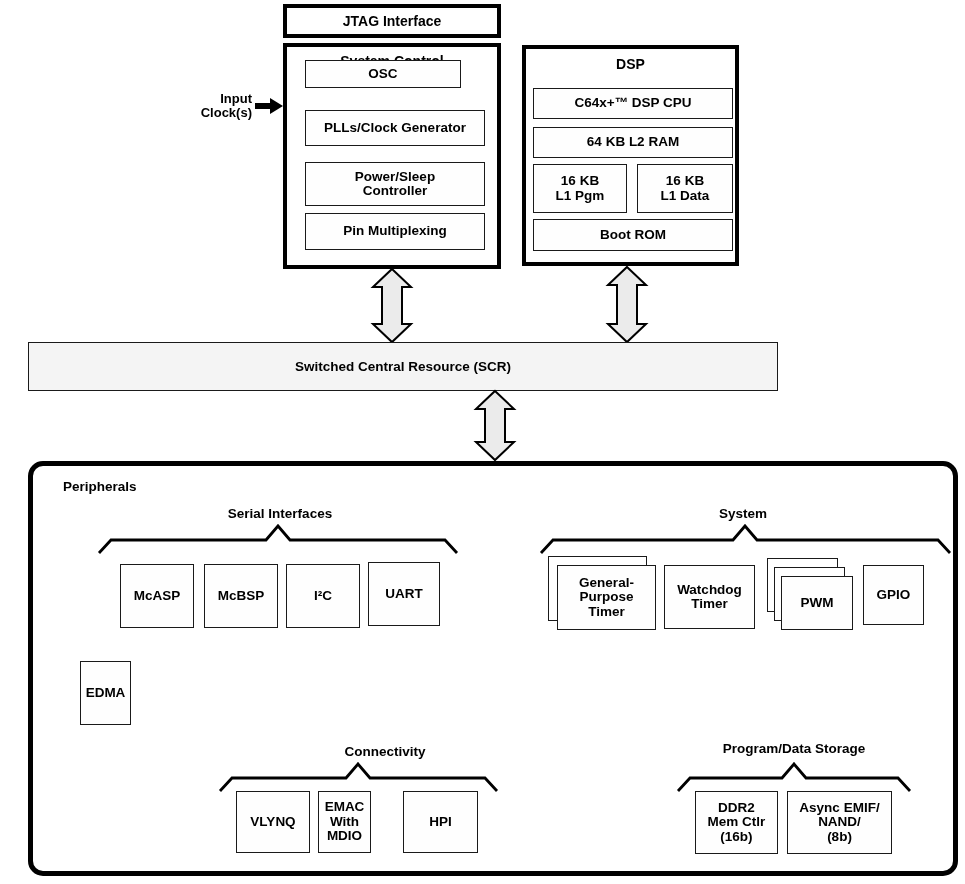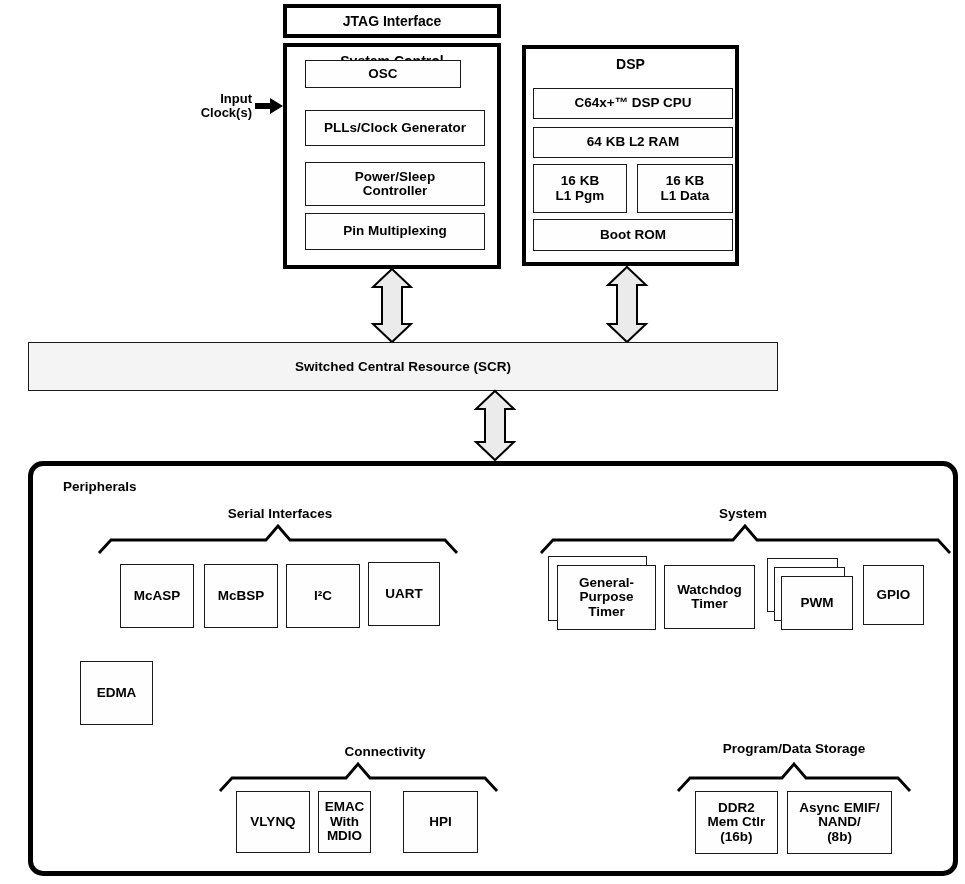--- a/index.html
+++ b/index.html
@@ -154,21 +154,21 @@
     </div>
     <div class="abs stackback" style="left:734px;top:92px;width:71px;height:54px;"></div>
     <div class="abs stackback" style="left:741px;top:101px;width:71px;height:54px;"></div>
     <div class="abs sub" style="left:748px;top:110px;width:72px;height:54px;">
       <span>PWM</span>
     </div>
     <div class="abs sub" style="left:830px;top:99px;width:61px;height:60px;">
       <span>GPIO</span>
     </div>
 
-    <div class="abs sub" style="left:47px;top:195px;width:73px;height:64px;justify-content:center;">
+    <div class="abs sub" style="left:47px;top:195px;width:51px;height:64px;justify-content:center;">
       <span>EDMA</span>
     </div>
 
     <div class="group-title" style="left:252px;top:278px;">Connectivity</div>
     <svg style="left:184px;top:295px;" width="283" height="32">
       <path d="M3 30 L15 17 H129 L141 3 L153 17 H268 L280 30" fill="none" stroke="#000" stroke-width="2.8"></path>
     </svg>
     <div class="abs sub" style="left:203px;top:325px;width:74px;height:62px;">
       <span>VLYNQ</span>
     </div>

